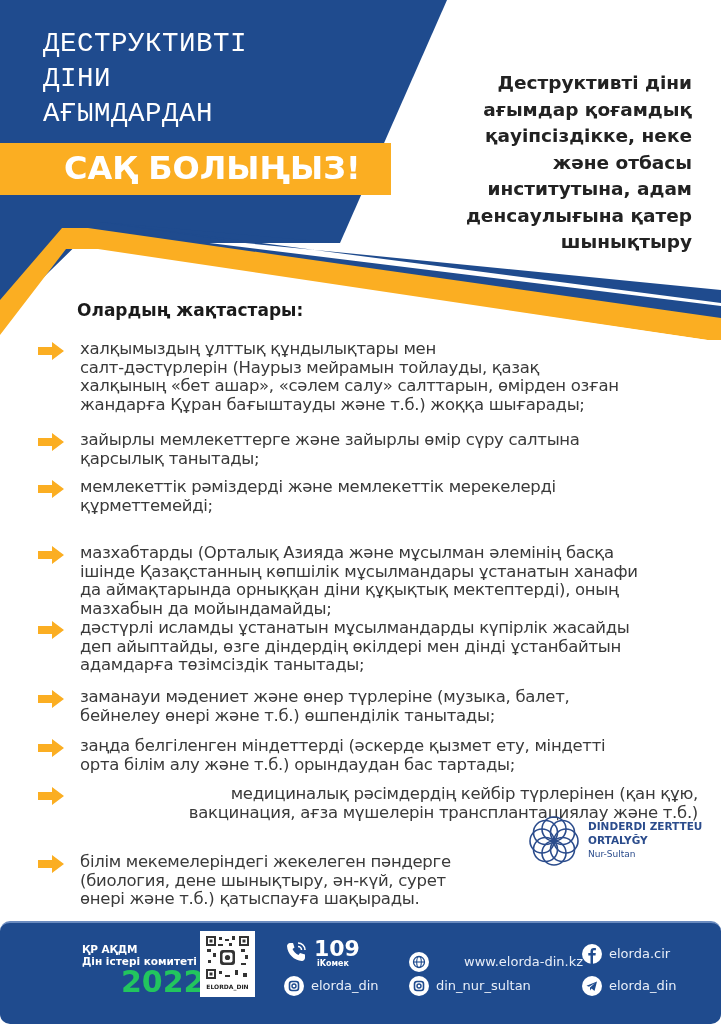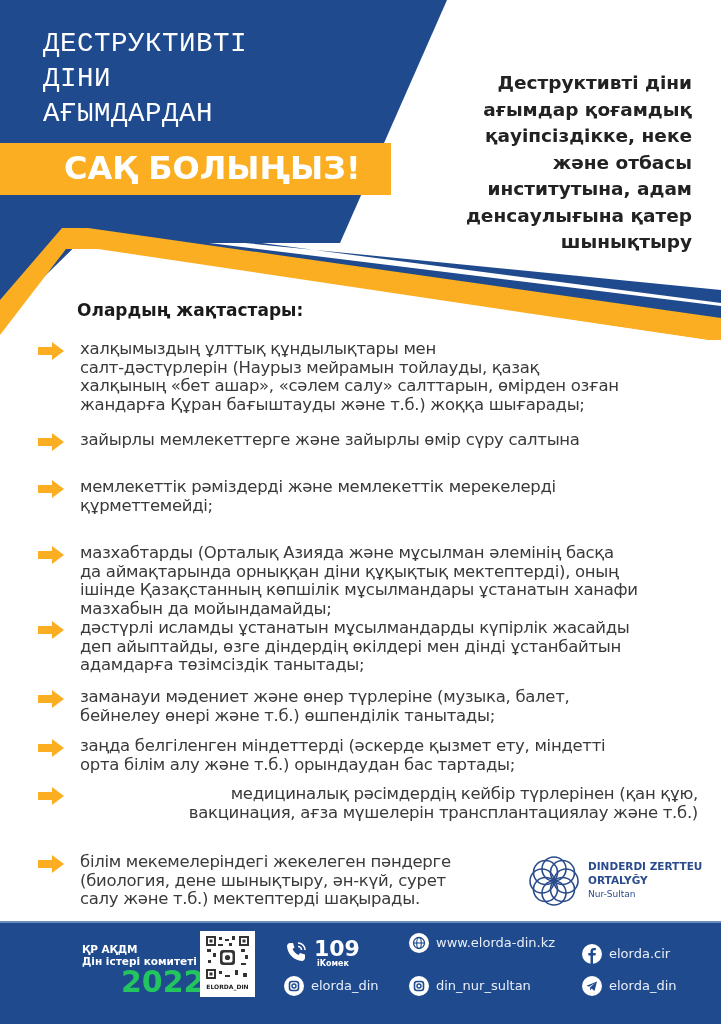--- a/index.html
+++ b/index.html
@@ -7,24 +7,24 @@
   .bg-svg { position:absolute; left:0; top:0; width:721px; height:340px; }
   .title { position:absolute; left:43px; top:26px; color:#ffffff; font-family:"DejaVu Sans", sans-serif; font-size:27.5px; line-height:35px; letter-spacing:0.5px; }
   .title div { white-space:nowrap;font-family:Liberation Mono, monospace; }
   .warn-bar { position:absolute; left:0; top:143px; width:391px; height:52px; background:#fbae22; }
   .warn-text { position:absolute; left:40px; top:150px; color:#ffffff; font-weight:bold; font-size:32px; line-height:36px; white-space:nowrap;margin-left:24px; }
   .subtitle { position:absolute; right:29px; top:40px; width:300px; text-align:right; color:#222222; font-weight:bold; font-size:18.5px; line-height:26.5px;margin-top:30px; }
   .list-heading { position:absolute; left:77px; top:300px; font-weight:bold; font-size:17px; color:#1a1a1a; }
   .item { position:absolute; left:38px; width:660px; }
   .item .arrow { position:absolute; left:0; top:2px; width:26px; height:18px; }
   .item .txt { margin-left:42px; font-size:16.5px; line-height:18.5px; color:#3a3a3a; letter-spacing:-0.3px; }
-  .logo { position:absolute; left:526px; top:853px; width:180px; height:60px; }
+  .logo { position:absolute; left:526px; top:813px; width:180px; height:60px; }
   .logo-text { position:absolute; left:62px; top:6px; color:#2b4c8c; font-size:10.5px; font-weight:bold; line-height:14px; white-space:nowrap; }
   .logo-city { font-weight:normal; font-size:9px; }
-  .footer { position:absolute; left:0; top:921px; width:721px; height:103px; background:#1f4b8e; border-top:2px solid #6b8cc0; box-sizing:border-box; }
+  .footer { position:absolute; left:0; top:921px; width:721px; height:103px; background:#1f4b8e; border-top:2px solid #6b8cc0; box-sizing:border-box;border-radius:10px; }
   .f-org { position:absolute; left:82px; top:20px; color:#ffffff; font-size:10.5px; line-height:12px; font-weight:bold; }
   .f-year { position:absolute; left:81px; top:43px; color:#22c55e; font-size:30px; font-weight:bold; line-height:32px;margin-left:40px; }
   .qr { position:absolute; left:200px; top:8px; width:55px; height:66px; background:#ffffff; }
   .qr-grid { position:absolute; left:5px; top:4px; width:45px; height:45px; }
   .qr-label { position:absolute; left:0; top:52px; width:55px; text-align:center; font-size:6px; color:#222; font-weight:bold; }
   .f-phone { position:absolute; left:284px; top:16px; color:#fff; }
   .f-phone .num { position:absolute; left:30px; top:-2px; font-size:22px; font-weight:bold; line-height:24px; }
   .f-phone .sub { position:absolute; left:33px; top:20px; font-size:8px; font-weight:bold; white-space:nowrap;text-align:right; }
   .f-link { position:absolute; color:#e8eef8; font-size:13px; line-height:20px; white-space:nowrap; }
   .f-link .ic { position:absolute; left:0; top:0; width:20px; height:20px; border-radius:50%; background:#ffffff; }
@@ -79,41 +79,42 @@
     <div>жандарға Құран бағыштауды және т.б.) жоққа шығарады;</div>
   </div>
 </div>
 
 <div class="item" style="top:431px;">
   <svg class="arrow" viewBox="0 0 26 18">
       <polygon points="0,5 14,5 14,0 26,9 14,18 14,13 0,13" fill="#fbae22"></polygon>
     </svg>
   <div class="txt">
     <div>зайырлы мемлекеттерге және зайырлы өмір сүру салтына</div>
+    <div>қарсылық танытады;</div>
   </div>
 </div>
 
 <div class="item" style="top:478px;">
   <svg class="arrow" viewBox="0 0 26 18">
       <polygon points="0,5 14,5 14,0 26,9 14,18 14,13 0,13" fill="#fbae22"></polygon>
     </svg>
   <div class="txt">
     <div>мемлекеттік рәміздерді және мемлекеттік мерекелерді</div>
     <div>құрметтемейді;</div>
   </div>
 </div>
 
 <div class="item" style="top:544px;">
   <svg class="arrow" viewBox="0 0 26 18">
       <polygon points="0,5 14,5 14,0 26,9 14,18 14,13 0,13" fill="#fbae22"></polygon>
     </svg>
   <div class="txt">
     <div>мазхабтарды (Орталық Азияда және мұсылман әлемінің басқа</div>
+    <div>ішінде Қазақстанның көпшілік мұсылмандары ұстанатын ханафи</div>
     <div>да аймақтарында орныққан діни құқықтық мектептерді), оның</div>
-    <div>ішінде Қазақстанның көпшілік мұсылмандары ұстанатын ханафи</div>
     <div>мазхабын да мойындамайды;</div>
   </div>
 </div>
 
 <div class="item" style="top:619px;">
   <svg class="arrow" viewBox="0 0 26 18">
       <polygon points="0,5 14,5 14,0 26,9 14,18 14,13 0,13" fill="#fbae22"></polygon>
     </svg>
   <div class="txt">
     <div>дәстүрлі исламды ұстанатын мұсылмандарды күпірлік жасайды</div>
@@ -152,21 +153,21 @@
   </div>
 </div>
 
 <div class="item" style="top:853px;">
   <svg class="arrow" viewBox="0 0 26 18">
       <polygon points="0,5 14,5 14,0 26,9 14,18 14,13 0,13" fill="#fbae22"></polygon>
     </svg>
   <div class="txt">
     <div>білім мекемелеріндегі жекелеген пәндерге</div>
     <div>(биология, дене шынықтыру, ән-күй, сурет</div>
-    <div>салу және т.б.) мектептерді шақырады.</div>
+    <div>өнері және т.б.) қатыспауға шақырады.</div>
   </div>
 </div>
 
 <div class="logo">
   <svg width="56" height="56" viewBox="0 0 56 56" style="position:absolute;left:0;top:0;">
     <g fill="none" stroke="#2b4c8c" stroke-width="1.6">
       <circle cx="28" cy="16" r="12"></circle>
       <circle cx="28" cy="40" r="12"></circle>
       <circle cx="16" cy="28" r="12"></circle>
       <circle cx="40" cy="28" r="12"></circle>
@@ -237,21 +238,21 @@
   </div>
 
   <div class="f-link" style="left:284px; top:53px;">
     <span class="ic"><svg width="20" height="20" viewBox="0 0 20 20">
           <rect x="5.5" y="5.5" width="9" height="9" rx="2.5" fill="none" stroke="#1f4b8e" stroke-width="1.6"></rect>
           <circle cx="10" cy="10" r="2" fill="none" stroke="#1f4b8e" stroke-width="1.4"></circle>
         </svg></span>
     <span class="lbl">elorda_din</span>
   </div>
 
-  <div class="f-link" style="left:409px; top:10px;">
+  <div class="f-link" style="left:409px; top:29px;padding-left:28px;">
     <span class="ic"><svg width="20" height="20" viewBox="0 0 20 20">
           <circle cx="10" cy="10" r="5.5" fill="none" stroke="#1f4b8e" stroke-width="1.3"></circle>
           <ellipse cx="10" cy="10" rx="2.3" ry="5.5" fill="none" stroke="#1f4b8e" stroke-width="1.1"></ellipse>
           <line x1="4.5" y1="10" x2="15.5" y2="10" stroke="#1f4b8e" stroke-width="1.1"></line>
         </svg></span>
     <span class="lbl">www.elorda-din.kz</span>
   </div>
 
   <div class="f-link" style="left:409px; top:53px;">
     <span class="ic"><svg width="20" height="20" viewBox="0 0 20 20">

